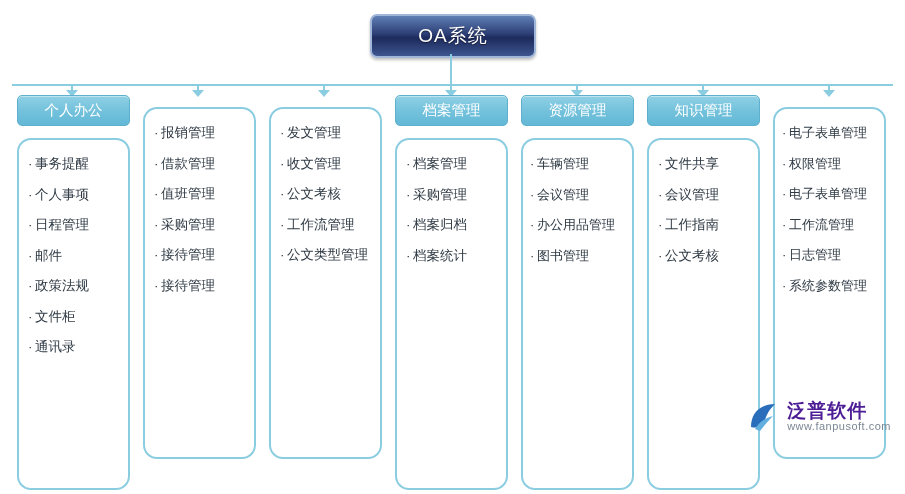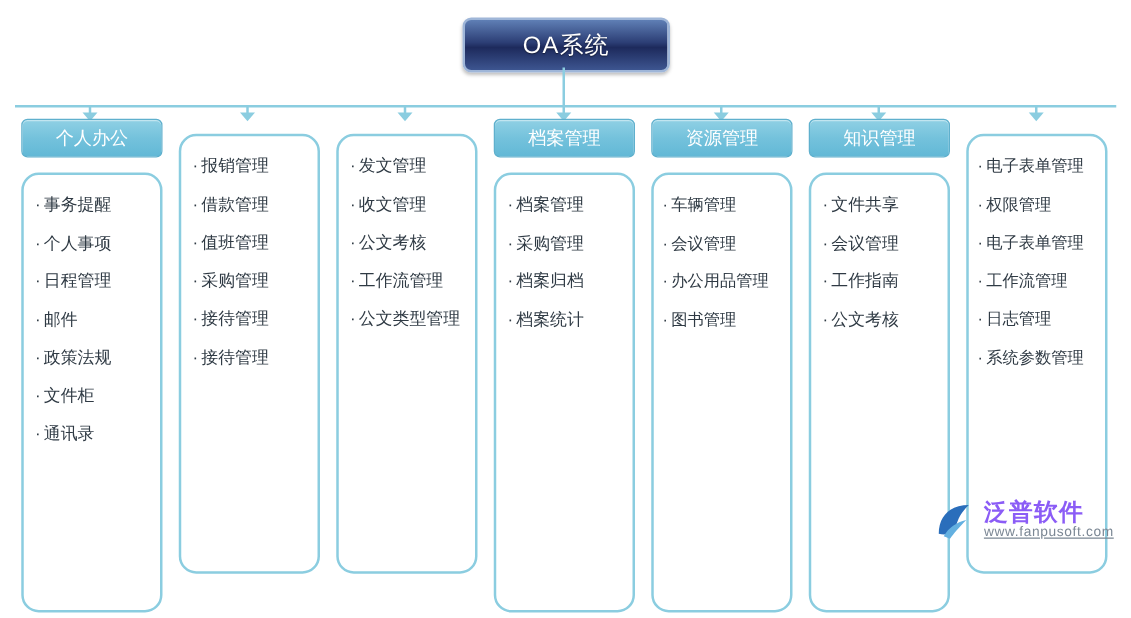--- a/index.html
+++ b/index.html
@@ -123,30 +123,29 @@
     height: 34px;
     position: relative;
     flex: none;
   }
   .logo-text {
     display: flex;
     flex-direction: column;
     line-height: 1.05;
   }
   .logo-name {
-    color: #8b5cf6;
+    color: #4c1d95;
     font-size: 19px;
     font-weight: bold;
     letter-spacing: 1px;
   }
   .logo-url {
     color: #7b8794;
     font-size: 11px;
     letter-spacing: 0.5px;
-    text-decoration: underline;
   }
 </style>
 </head>
 <body>
 
 <div id="diagram-root">
 
   <div class="title-box">
     <span>OA系统</span>
   </div>

